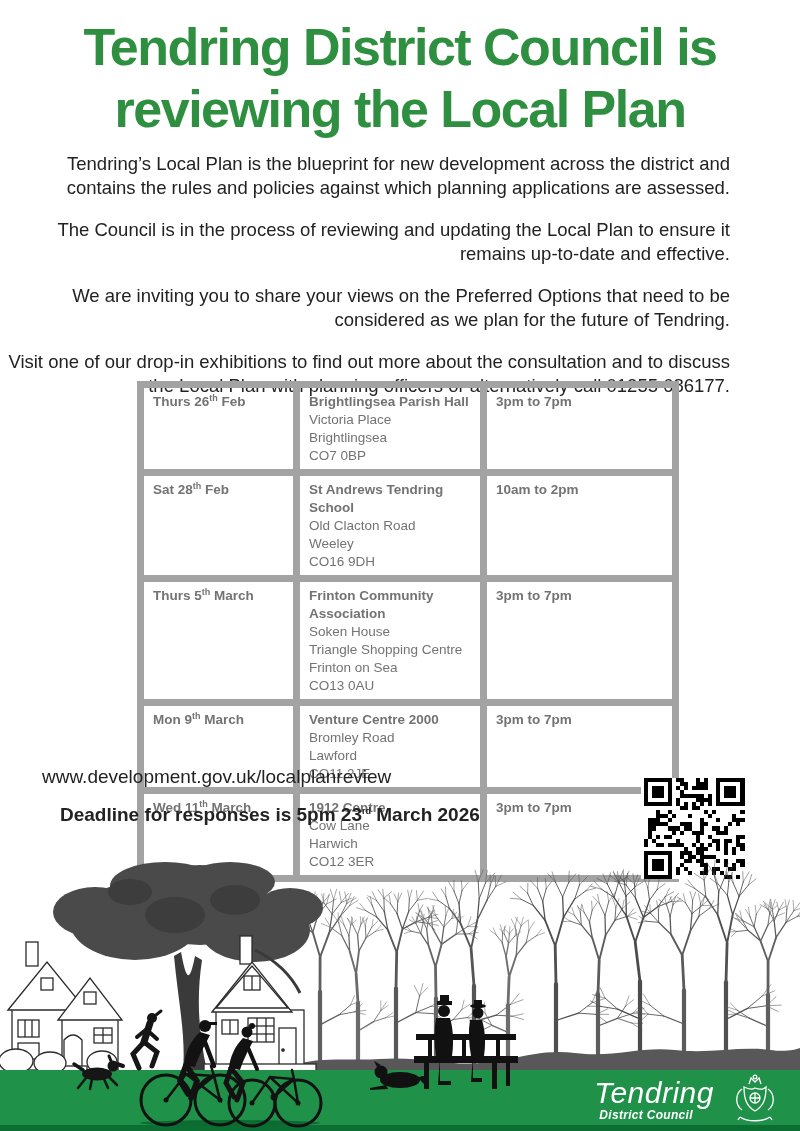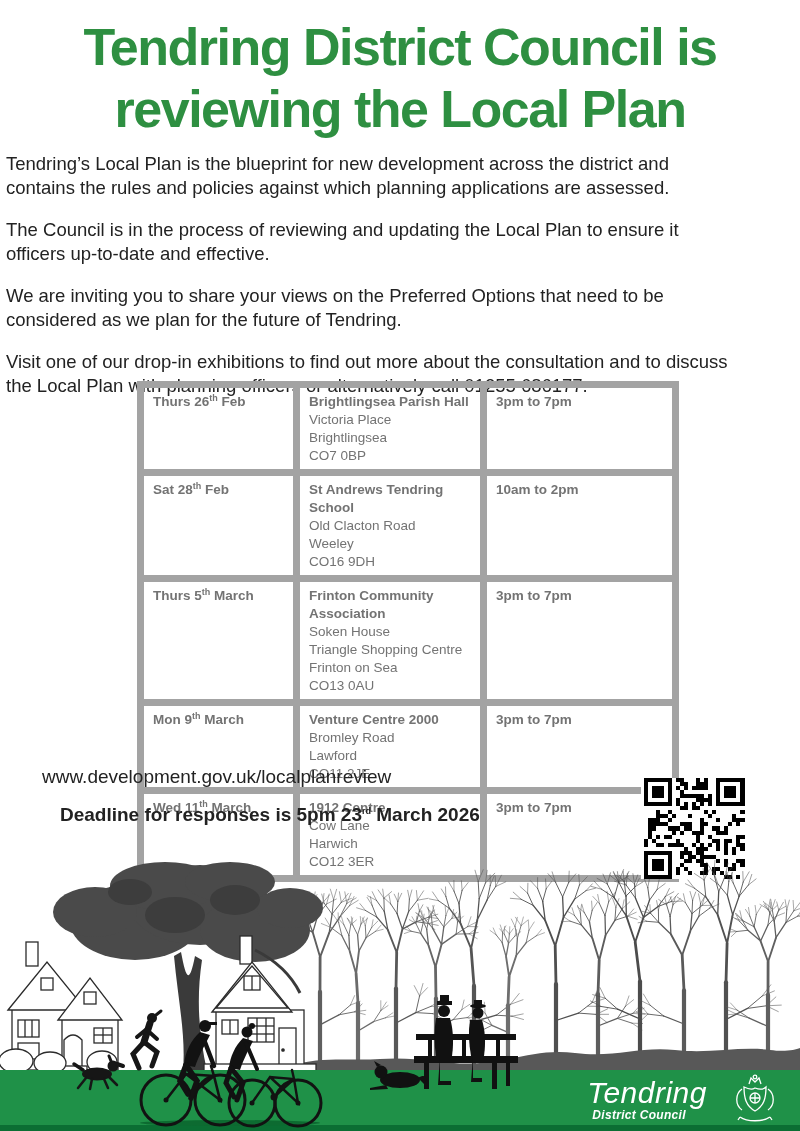--- a/index.html
+++ b/index.html
@@ -6,21 +6,21 @@
   body{width:800px;height:1131px;background:#ffffff;overflow:hidden;
        font-family:"Liberation Sans", sans-serif;color:#1f1f1f;}
   .page{position:relative;width:800px;height:1131px;background:#fff;}
 
   
   .title{position:absolute;top:16px;left:0;width:800px;margin:0;text-align:center;
          color:#2e8f41;font-size:52px;line-height:62px;font-weight:700;letter-spacing:-1.5px;
          white-space:nowrap;}
 
   
-  .intro{position:absolute;top:152px;left:0;width:736px;text-align:left;}
+  .intro{position:absolute;top:152px;left:0;width:736px;text-align:right;}
   .intro p{margin:0 auto 18px auto;max-width:724px;font-size:18.5px;line-height:24px;color:#222;}
 
   
   table.events{position:absolute;left:137px;top:381px;width:535px;border-collapse:collapse;
                table-layout:fixed;}
   table.events td{border:7px solid #a3a3a3;vertical-align:top;padding:5px 9px 4px 9px;
                   font-size:13.5px;line-height:18px;color:#737373;}
   table.events tr:nth-child(1) td{height:58px;}
   table.events tr:nth-child(2) td{height:61px;}
   table.events tr:nth-child(3) td{height:97px;}
@@ -35,35 +35,35 @@
   .cta p{margin:0;font-size:19px;line-height:27.5px;color:#222;}
   .cta .deadline{font-weight:700;margin-top:10px;margin-left:18px;font-size:19px;}
 
   
   .qr-wrap{position:absolute;left:641px;top:778px;width:106px;height:101px;background:#fff;}
 
   
   .scene{position:absolute;left:0;top:860px;width:800px;height:271px;display:block;}
 
   
-  .footer-logo{position:absolute;right:22px;top:1074px;display:flex;align-items:center;gap:25px;}
+  .footer-logo{position:absolute;right:22px;top:1074px;display:flex;align-items:center;gap:18px;}
   .logo-text{color:#fff;font-style:italic;text-align:left;}
   .logo-name{font-size:30px;line-height:30px;font-weight:500;letter-spacing:0.5px;}
   .logo-sub{font-size:12px;font-weight:700;margin-top:0;padding-left:5px;letter-spacing:0.3px;}
 </style>
 </head>
 <body>
 
 <div class="page">
 
   <h1 class="title"><span>Tendring District Council is</span><br><span>reviewing the Local Plan</span></h1>
 
   <div class="intro">
     <p>Tendring’s Local Plan is the blueprint for new development across the district and contains the rules and policies against which planning applications are assessed.</p>
-    <p>The Council is in the process of reviewing and updating the Local Plan to ensure it officers up-to-date and effective.</p>
+    <p>The Council is in the process of reviewing and updating the Local Plan to ensure it remains up-to-date and effective.</p>
     <p>We are inviting you to share your views on the Preferred Options that need to be considered as we plan for the future of Tendring.</p>
     <p>Visit one of our drop-in exhibitions to find out more about the consultation and to discuss the Local Plan with planning officers or alternatively call 01255 686177.</p>
   </div>
 
   <table class="events">
     <colgroup>
         <col style="width:156px">
         <col style="width:187px">
         <col style="width:192px">
       </colgroup>

